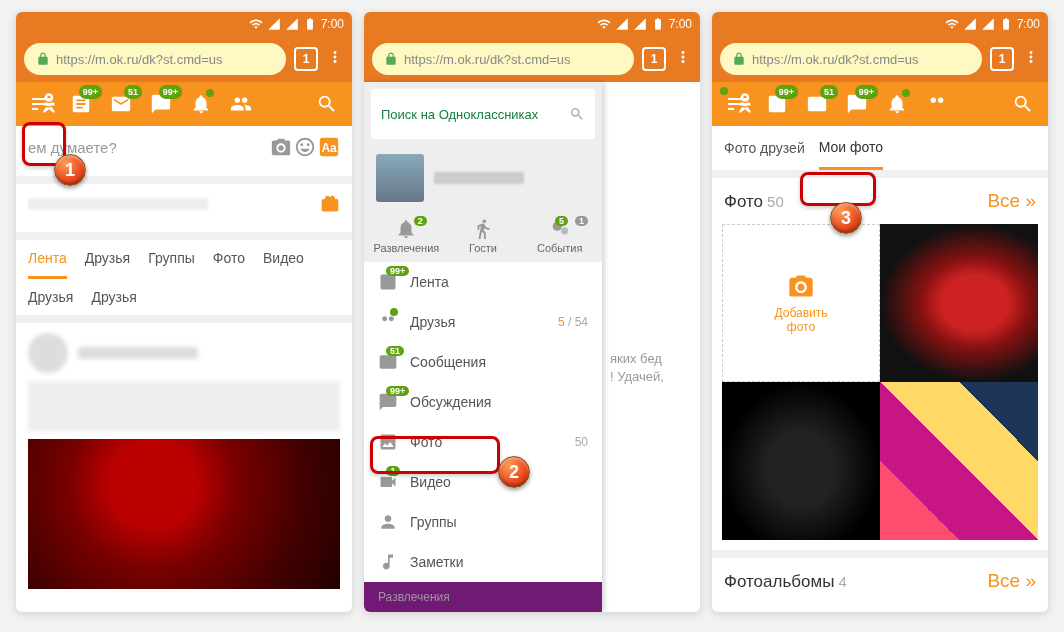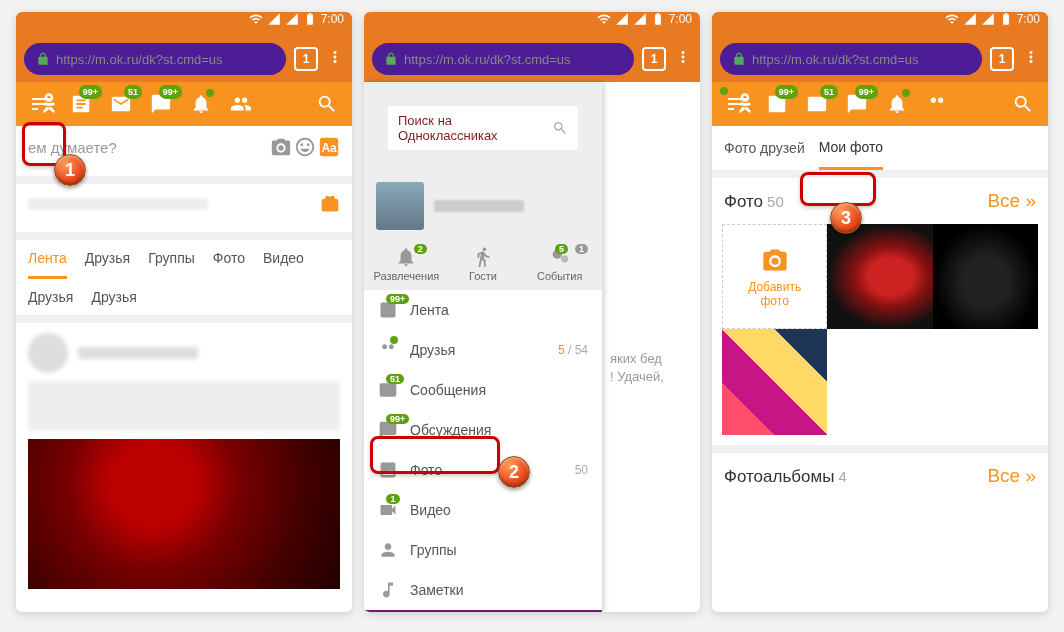--- a/index.html
+++ b/index.html
@@ -1,23 +1,23 @@
 <!DOCTYPE html>
 <html><head>
 <meta charset="utf-8">
 <style>
   *{box-sizing:border-box;margin:0;padding:0;font-family:Arial,Helvetica,sans-serif}
   body{background:#f2f2f2;padding:12px;display:flex;gap:12px;justify-content:center}
   .phone{width:336px;height:600px;background:#fff;border-radius:6px;overflow:hidden;position:relative;box-shadow:0 2px 8px rgba(0,0,0,.15);flex-shrink:0}
   
-  .statusbar{height:24px;background:#e87b22;display:flex;justify-content:flex-end;padding:0 8px;gap:4px;color:#fff;font-size:12px}
+  .statusbar{height:24px;background:#e87b22;display:flex;justify-content:flex-end;align-items:center;padding:0 8px;gap:4px;color:#fff;font-size:12px}
   .statusbar svg{width:14px;height:14px;fill:#fff}
   
   .chrome{height:46px;background:#e87b22;display:flex;align-items:center;padding:0 8px;gap:8px;color:#fff}
-  .url{flex:1;background:#4c1d95;border-radius:20px;height:32px;display:flex;align-items:center;padding:0 12px;color:#888;font-size:13px;gap:6px;overflow:hidden;white-space:nowrap}
+  .url{flex:1;background:#fef9c3;border-radius:20px;height:32px;display:flex;align-items:center;padding:0 12px;color:#888;font-size:13px;gap:6px;overflow:hidden;white-space:nowrap}
   .url svg{flex-shrink:0}
   .tabs-count{width:24px;height:24px;border:2px solid #fff;border-radius:4px;display:flex;align-items:center;justify-content:center;font-size:12px;font-weight:bold}
   .chrome-more svg{fill:#fff}
   
   .oknav{height:44px;background:#f7931e;display:flex;align-items:center;padding:0 6px;gap:2px}
   .okicon{width:38px;height:38px;display:flex;align-items:center;justify-content:center;position:relative;color:#fff}
   .okicon svg{fill:#fff}
   .badge{position:absolute;top:0;right:-2px;background:#5ea20d;color:#fff;font-size:9px;font-weight:bold;border-radius:8px;padding:1px 4px;min-width:14px;text-align:center;line-height:12px}
   .spacer{flex:1}
   
@@ -35,21 +35,21 @@
   .tabsrow2{display:flex;gap:18px;padding:10px 12px;font-size:14px;color:#555;background:#fff}
   
   .feedpost{padding:10px 12px;background:#fff}
   .posthead{display:flex;gap:10px;align-items:center;margin-bottom:8px}
   .avatar{width:40px;height:40px;border-radius:50%;background:#ddd;filter:blur(2px)}
   .postname{height:12px;width:120px;background:#ddd;border-radius:2px;filter:blur(2px)}
   .posttext{height:50px;background:#eee;border-radius:2px;filter:blur(2px);margin-bottom:8px}
   .postimg{height:150px;background:radial-gradient(circle at 40% 30%,#b00 20%,#700 40%,#400 70%,#200);position:relative;overflow:hidden}
   
   .drawer{position:absolute;left:0;top:70px;bottom:0;width:238px;background:#eee;box-shadow:2px 0 6px rgba(0,0,0,.2);display:flex;flex-direction:column;overflow:hidden}
-  .searchbox{margin:24px;background:#fff;border-radius:3px;height:44px;display:flex;align-items:center;padding:0 10px;color:#7f1d1d;font-size:13px;gap:6px}
+  .searchbox{margin:7px;background:#fff;border-radius:3px;height:50px;display:flex;align-items:center;padding:0 10px;color:#15803d;font-size:13px;gap:6px}
   .profile{display:flex;align-items:center;gap:10px;padding:8px 12px}
   .profile .pavatar{width:48px;height:48px;border-radius:3px;background:linear-gradient(#8ab,#678)}
   .pname{height:12px;width:90px;background:#ccc;border-radius:2px;filter:blur(1px)}
   .drow{display:flex;justify-content:space-around;padding:8px 4px;text-align:center;font-size:11px;color:#666}
   .drow .dcell{flex:1;position:relative}
   .drow .dcell svg{fill:#999}
   .drow .dbadge{position:absolute;top:-2px;right:18px;background:#5ea20d;color:#fff;font-size:9px;border-radius:8px;padding:0 4px;font-weight:bold}
   .menulist{background:#fff;flex:1;overflow:auto}
   .mitem{display:flex;align-items:center;padding:10px 14px;gap:12px;font-size:14px;color:#555;position:relative}
   .mitem svg{fill:#999;width:20px;height:20px}
@@ -61,21 +61,21 @@
   .drawer-scrim{position:absolute;right:0;top:70px;bottom:0;width:98px;background:#fff;padding:8px;color:#999;font-size:13px;line-height:1.4}
   .drawer-scrim .ctext{filter:blur(0);margin-top:260px}
   
   .phototabs{display:flex;gap:14px;padding:0 12px;font-size:14px;color:#555;background:#fff;align-items:center;height:44px}
   .phototabs .ptab{padding:12px 0}
   .phototabs .ptab.active{color:#333;border-bottom:3px solid #f7931e;font-weight:500}
   .photohead{display:flex;align-items:baseline;justify-content:space-between;padding:12px;background:#fff}
   .photohead .ph1{font-size:17px;font-weight:500;color:#333}
   .photohead .ph1 .cnt{color:#aaa;font-weight:normal;font-size:15px;margin-left:4px}
   .photohead .all{color:#f7931e;font-size:19px}
-  .photogrid{display:grid;grid-template-columns:1fr 1fr 1fr;gap:0;padding:0 10px 10px;background:#fff}
+  .photogrid{display:grid;grid-template-columns:1fr 1fr;gap:0;padding:0 10px 10px;background:#fff}
   .pcell{aspect-ratio:1;background:#333;position:relative}
   .pcell.add{background:#fff;border:1px dashed #ccc;display:flex;flex-direction:column;align-items:center;justify-content:center;gap:6px;color:#f7931e;font-size:12px}
   .pcell.car1{background:radial-gradient(ellipse at 60% 50%,#c22 25%,#811 40%,#111 70%)}
   .pcell.car2{background:radial-gradient(ellipse at 50% 55%,#222 30%,#000 70%)}
   .pcell.feather{background:linear-gradient(45deg,#ff4d6d 0%,#ff4d6d 25%,#c71585 25%,#c71585 50%,#ffd966 50%,#ffd966 75%,#1d3557 75%)}
   
   .callout{position:absolute;border:3px solid #c00;border-radius:8px;box-shadow:0 2px 4px rgba(0,0,0,.2);pointer-events:none}
   .calln{position:absolute;width:32px;height:32px;border-radius:50%;background:radial-gradient(circle at 35% 30%,#ff9d57,#e8461b 60%,#a8300f);color:#fff;font-weight:bold;font-size:18px;display:flex;align-items:center;justify-content:center;box-shadow:0 2px 4px rgba(0,0,0,.4),inset 0 2px 3px rgba(255,255,255,.4),inset 0 -2px 3px rgba(0,0,0,.3);border:1px solid #851}
   .behind{position:absolute;inset:70px 0 0 0;background:#fff}
   .behind .oknav{position:absolute;left:0;right:0;top:0}

